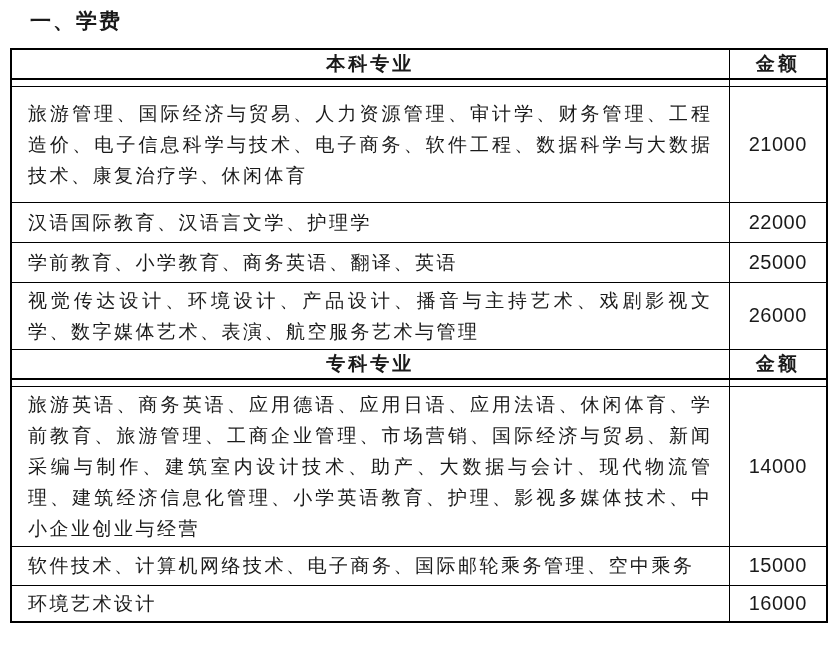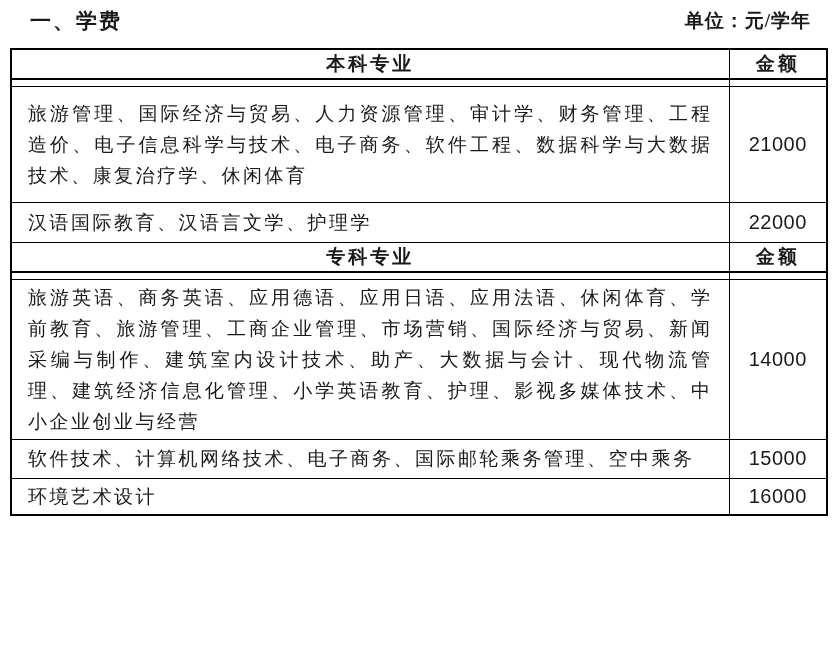--- a/index.html
+++ b/index.html
@@ -75,21 +75,20 @@
   tr.h-r5  td { height: 63px; }
   tr.h-r6  td { height: 146px; margin-top: 48px; }
   tr.h-r7  td { height: 39px; }
   tr.h-r8  td { height: 33px; }
 </style>
 </head>
 <body>
 
 <div class="doc-header">
   <span class="doc-title">一、学费</span>
-  <span class="doc-unit">单位：元/学年</span>
 </div>
 
 <table class="fee-table">
   <colgroup>
     <col class="col-major">
     <col class="col-amount">
   </colgroup>
   <tbody>
     <tr class="header-row">
       <th>本科专业</th>
@@ -99,20 +98,28 @@
       <td></td>
       <td></td>
     </tr>
     <tr class="h-r1">
       <td class="major-cell">旅游管理、国际经济与贸易、人力资源管理、审计学、财务管理、工程造价、电子信息科学与技术、电子商务、软件工程、数据科学与大数据技术、康复治疗学、休闲体育</td>
       <td class="amount-cell">21000</td>
     </tr>
     <tr class="h-r2">
       <td class="major-cell">汉语国际教育、汉语言文学、护理学</td>
       <td class="amount-cell">22000</td>
+    </tr>
+    <tr class="h-r4">
+      <td class="major-cell">学前教育、小学教育、商务英语、翻译、英语</td>
+      <td class="amount-cell">25000</td>
+    </tr>
+    <tr class="h-r5">
+      <td class="major-cell">视觉传达设计、环境设计、产品设计、播音与主持艺术、戏剧影视文学、数字媒体艺术、表演、航空服务艺术与管理</td>
+      <td class="amount-cell">26000</td>
     </tr>
     <tr class="header-row">
       <th>专科专业</th>
       <th>金额</th>
     </tr>
     <tr class="gap-row">
       <td></td>
       <td></td>
     </tr>
     <tr class="h-r6">

